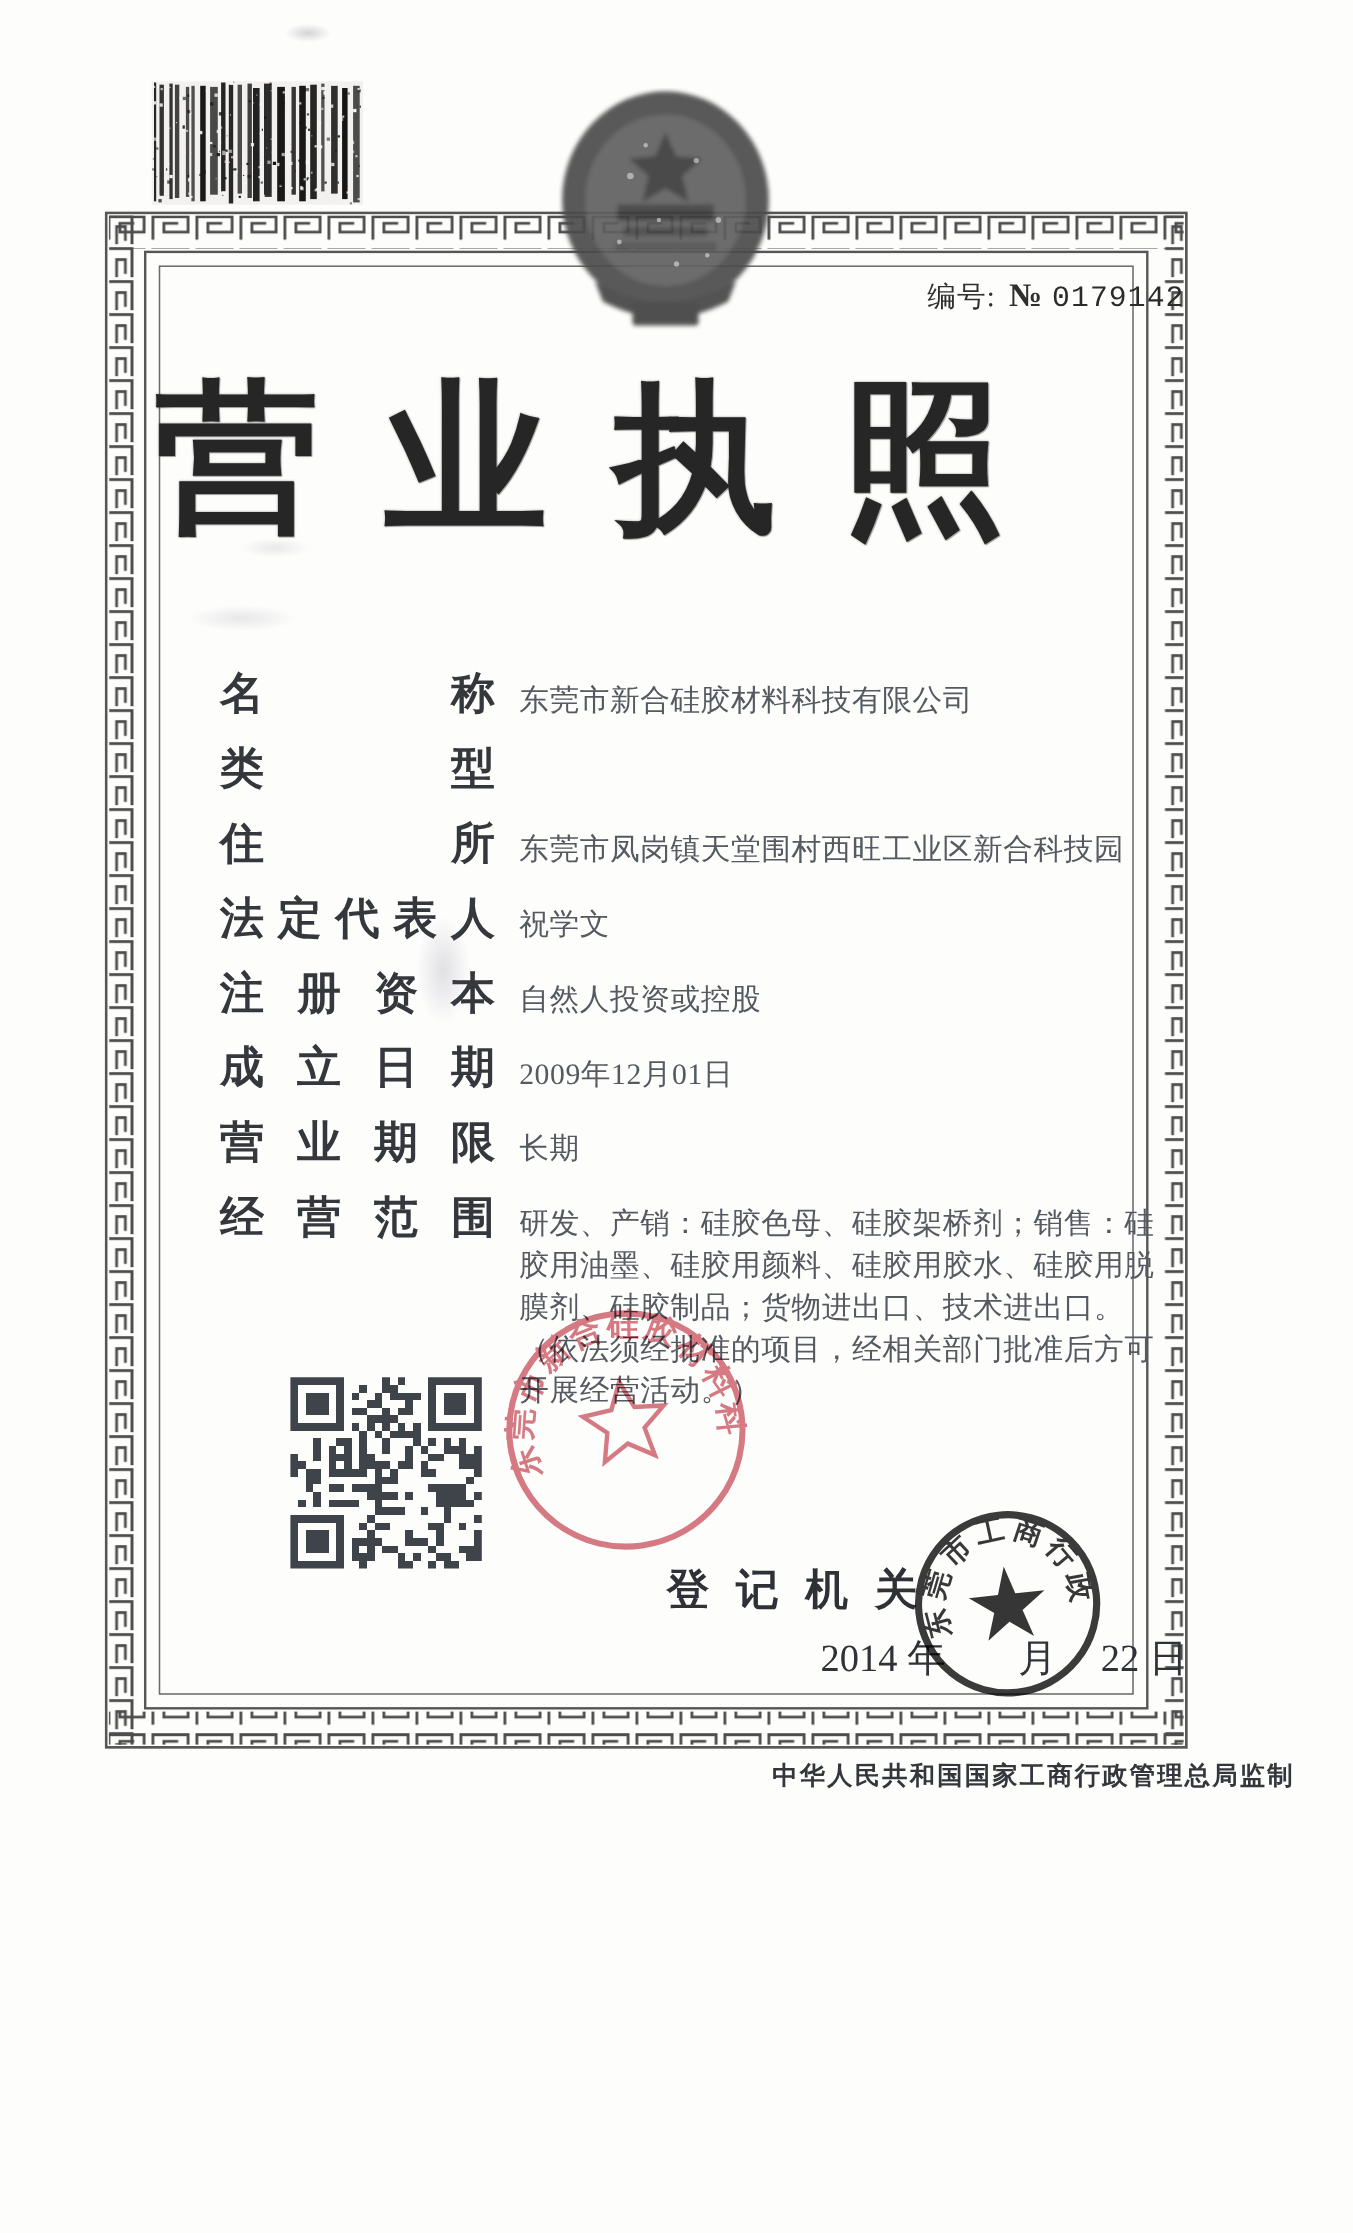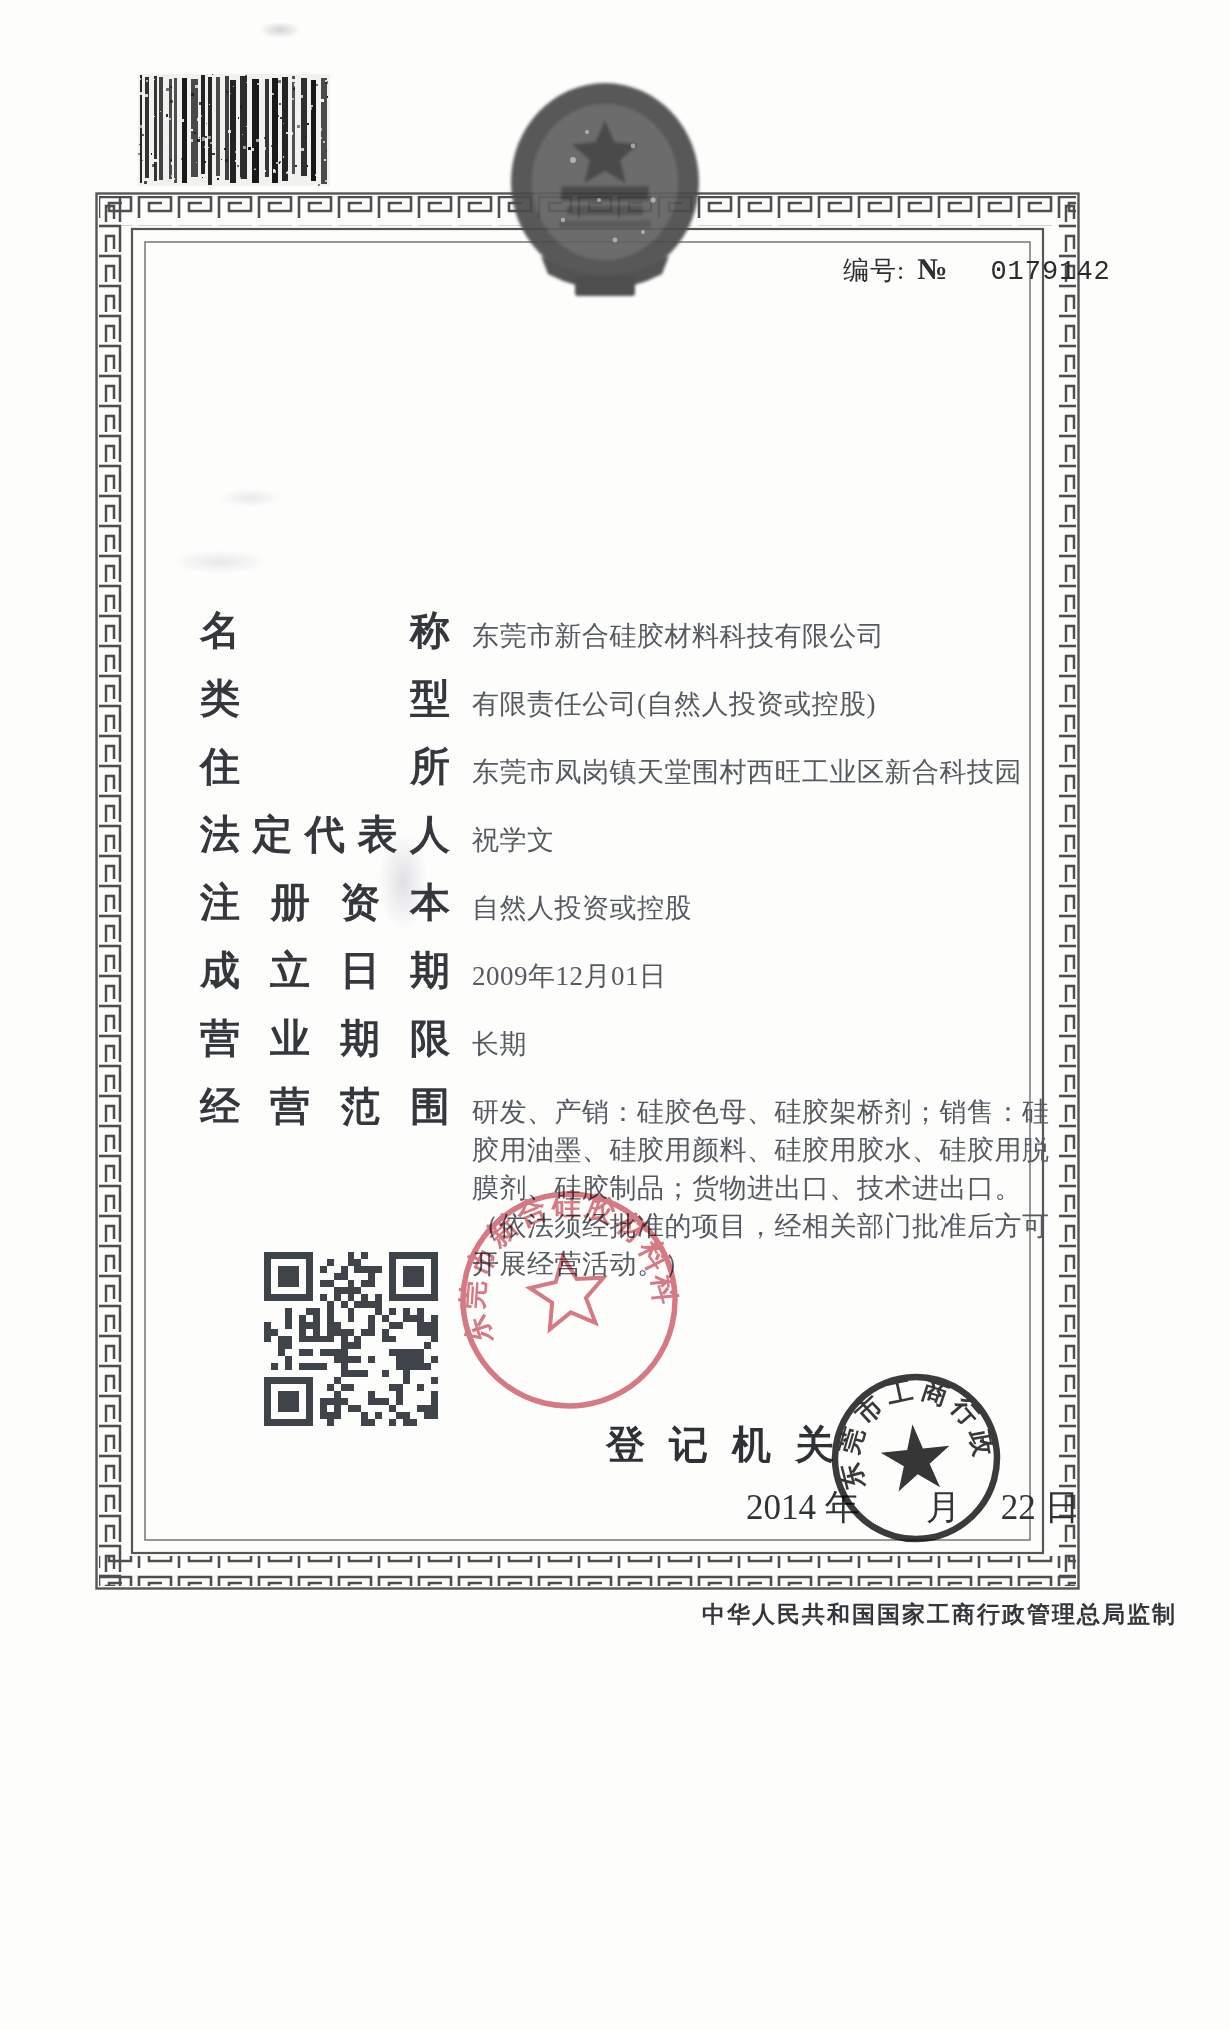--- a/index.html
+++ b/index.html
@@ -15,21 +15,21 @@
   
   #barcode{position:absolute;left:138px;top:74px;width:192px;height:112px;background:#f2f1ef;overflow:hidden;}
   #barcode .bar{position:absolute;top:0;}
   #barcode .spk{position:absolute;}
   #emblem{position:absolute;left:503px;top:80px;width:204px;height:222px;z-index:3;}
   
   #frame{position:absolute;left:95px;top:192px;z-index:1;}
   
   #serial{position:absolute;left:843px;top:252px;z-index:2;font-size:26px;color:#2f2f2f;letter-spacing:1px;white-space:nowrap;}
   #serial .numero{font-weight:bold;font-size:30px;padding:0 8px 0 12px;}
-  #serial .digits{font-family:var(--mono);font-size:27px;letter-spacing:1px;color:#2b2b2b;margin-left:34px;}
+  #serial .digits{font-family:var(--mono);font-size:27px;letter-spacing:1px;color:#2b2b2b;}
   
   #title{
     position:absolute;left:95px;top:318px;width:985px;z-index:2;
     text-align:center;font-family:var(--sans);font-weight:900;font-size:148px;
     letter-spacing:60px;transform:translateX(-30px);color:#262626;
     text-shadow:0 0 2px rgba(40,40,40,.55), 1px 1px 0 rgba(60,60,60,.35);
     white-space:nowrap;
   }
   
   #regno{position:absolute;left:612px;top:528px;z-index:2;display:flex;align-items:baseline;white-space:nowrap;}
@@ -309,37 +309,37 @@
     <rect x="4" y="4" width="30" height="1390" fill="url(#meanderV)"></rect>
     <rect x="951" y="4" width="30" height="1390" fill="url(#meanderV)"></rect>
     <rect x="37" y="37" width="911" height="1324" fill="none" stroke="#565656" stroke-width="2.2"></rect>
     <rect x="50" y="50" width="885" height="1298" fill="none" stroke="#6b6b6b" stroke-width="1.4"></rect>
   </svg>
 
   <div id="serial">
     <span>编号:</span><span class="numero">№</span><span class="digits">0179142</span>
   </div>
 
+  <div id="title">营业执照</div>
 
 
   <div id="fields">
     <div class="field-row">
       <div class="field-label">
           <span>名</span>
           <span>称</span>
         </div>
       <div class="field-value">东莞市新合硅胶材料科技有限公司</div>
     </div>
 
     <div class="field-row">
       <div class="field-label">
           <span>类</span>
           <span>型</span>
         </div>
-      <div class="field-value">有限责任公司(自然人投资或控股)</div>
     </div>
 
     <div class="field-row">
       <div class="field-label">
           <span>住</span>
           <span>所</span>
         </div>
       <div class="field-value">东莞市凤岗镇天堂围村西旺工业区新合科技园</div>
     </div>
 

